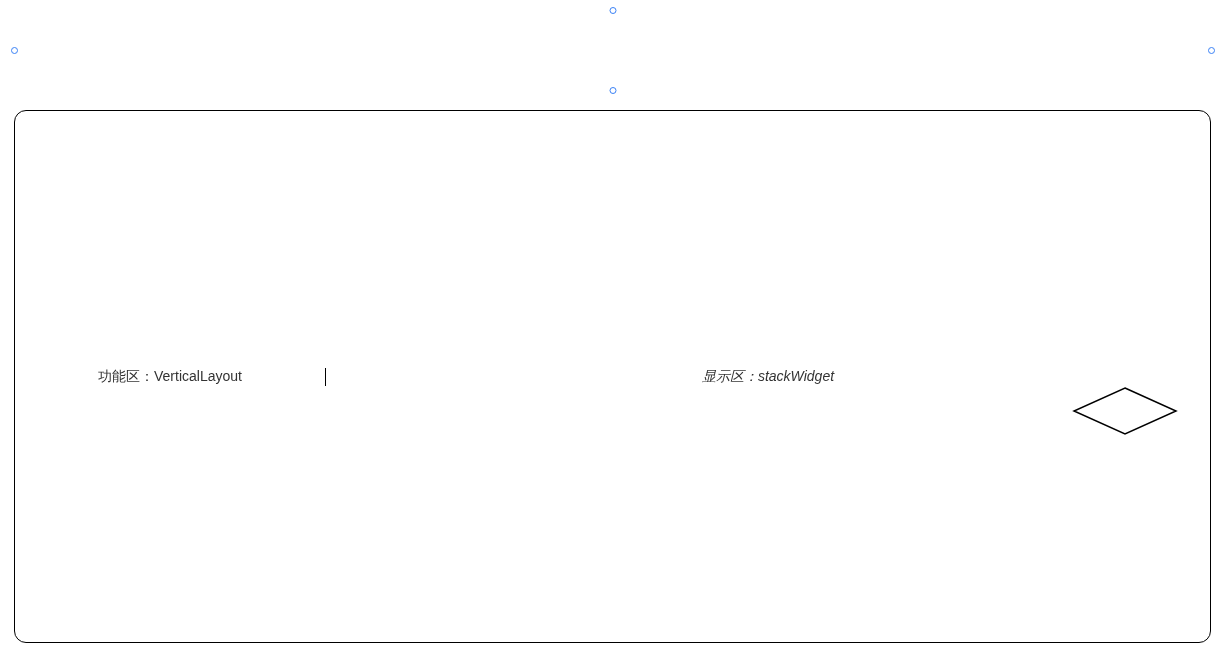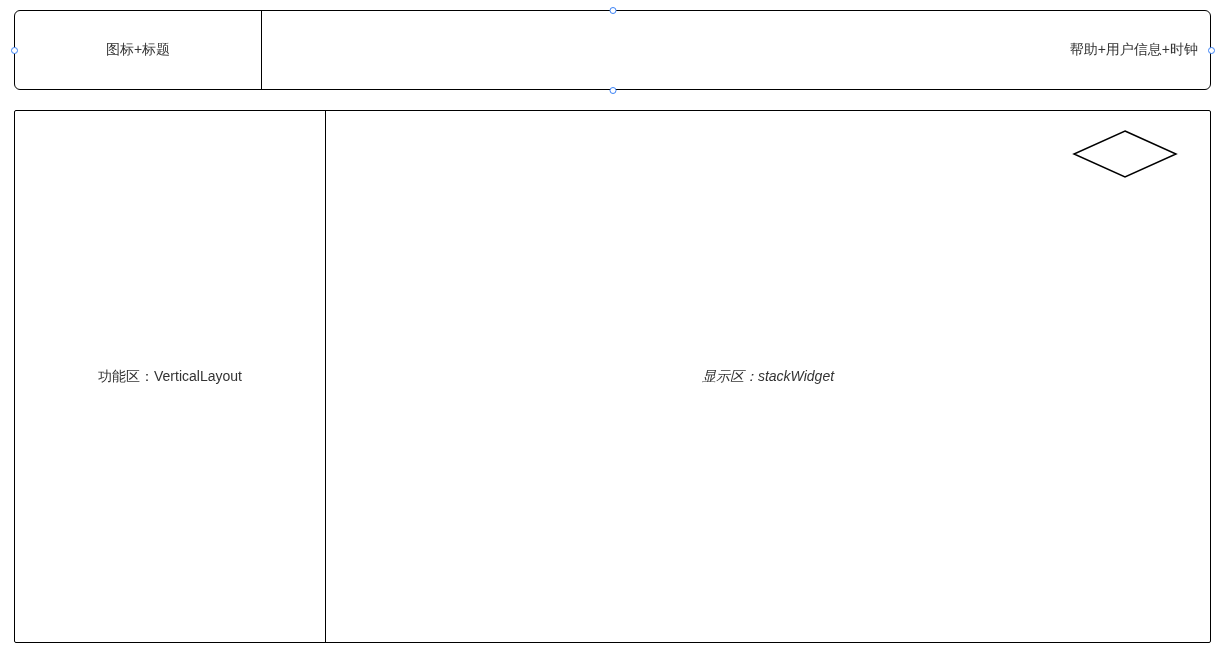--- a/index.html
+++ b/index.html
@@ -47,22 +47,23 @@
       justify-content: flex-end;
       padding: 0 12px;
     }
     .outer-body {
       position: absolute;
       top: 110px;
       left: 14px;
       right: 14px;
       bottom: 10px;
       border: 1.5px solid #000;
-      border-radius: 2px;
+      border-radius: 12px;
       display: flex;
+      align-items: center;
     }
     .body-left {
       width: 311px;
       border-right: 1.5px solid #000;
       display: flex;
       align-items: center;
       justify-content: center;
       padding: 0 10px;
     }
     .body-right {
@@ -95,28 +96,20 @@
     }
     .diamond svg {
       display: block;
     }
   </style>
 </head>
 <body>
 
 <div class="canvas">
 
-  <div class="outer-header">
-    <div class="header-left">
-      <span>图标+标题</span>
-    </div>
-    <div class="header-right">
-      <span>帮助+用户信息+时钟</span>
-    </div>
-  </div>
 
   <div class="handle h-top"></div>
   <div class="handle h-bottom"></div>
   <div class="handle h-left"></div>
   <div class="handle h-right"></div>
 
   <div class="outer-body">
     <div class="body-left">
       <span>功能区：VerticalLayout</span>
     </div>

